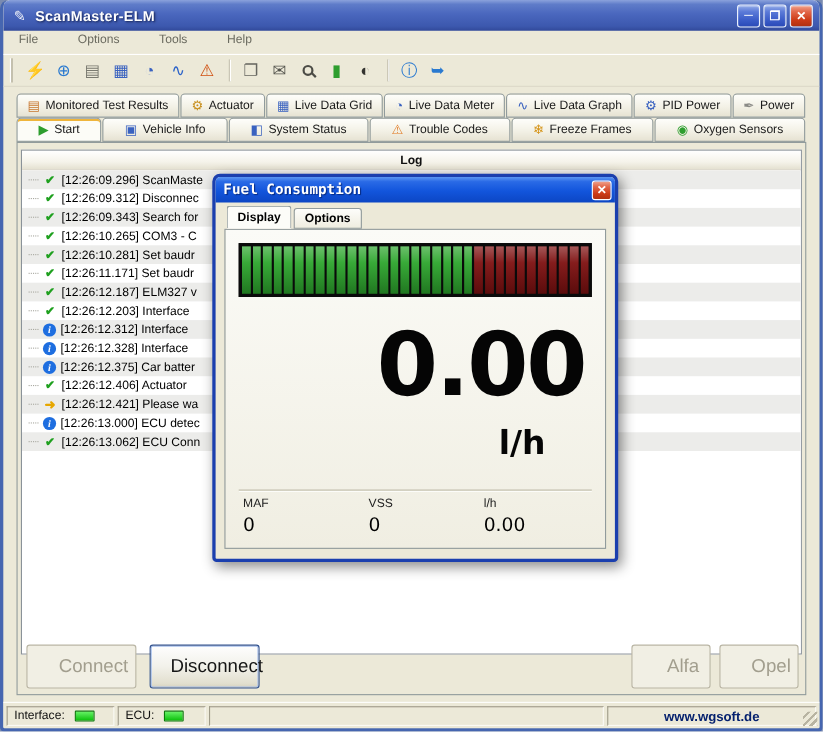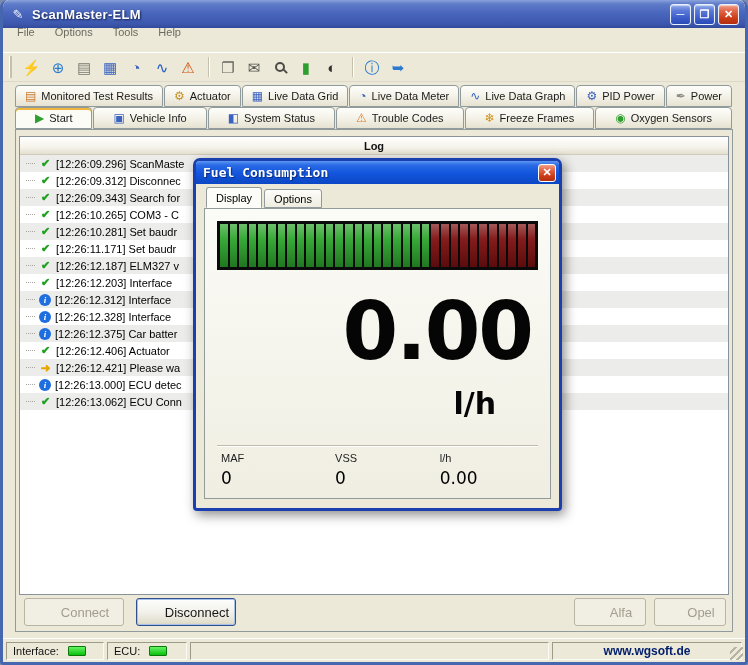--- a/index.html
+++ b/index.html
@@ -17,21 +17,21 @@
               display:flex; align-items:center; justify-content:center; }
   .title-text { color:#fff; font-weight:bold; font-size:13px; flex:1;
                 text-shadow:1px 1px 2px rgba(10,20,60,.85); letter-spacing:.3px; }
   .win-btn { width:21px; height:21px; margin-left:3px; border:1px solid #e9f0fd; border-radius:3px;
              color:#fff; font-size:11px; font-weight:bold; display:flex; align-items:center; justify-content:center;
              background:linear-gradient(180deg,#93abe9 0%,#5b7ad8 30%,#3a5cc8 70%,#2a4ab8 100%);
              box-shadow:inset 0 1px 1px rgba(255,255,255,.55); cursor:default; }
   .win-btn.close { background:linear-gradient(180deg,#f0a28b 0%,#e2674a 30%,#cc3a16 70%,#b03010 100%); }
 
   
-  .menubar { height:21px; display:flex; align-items:flex-end; padding:12px 6px; gap:4px; color:#6b6b60; }
+  .menubar { height:21px; display:flex; align-items:flex-start; padding:0 6px; gap:20px; color:#6b6b60; }
   .menu-item { padding:2px 8px; }
 
   
   .toolbar { height:30px; display:flex; align-items:center; padding:2px 6px;
              border-top:1px solid #fff; border-bottom:1px solid #ddd9c9; }
   .tb-grip { width:4px; height:22px; margin-right:7px;
              background:linear-gradient(90deg,#fff 0 1px,#c4c0ae 1px 3px,transparent 3px); }
   .tb-btn { width:24px; height:24px; display:flex; align-items:center; justify-content:center;
             border-radius:3px; margin-right:2px; font-size:15px; line-height:1; }
   .tb-sep { width:2px; height:20px; margin:0 6px; background:#c4c0ae; border-right:1px solid #fff; }
@@ -63,22 +63,22 @@
   .log-row.stripe { background:#ececea; }
   .tree-dash { width:9px; border-top:1px dotted #a8a8a0; }
   .log-icon { width:13px; height:13px; display:flex; align-items:center; justify-content:center; flex:0 0 auto; }
   .log-icon.check { color:#1fa01f; font-size:11px; font-weight:bold; }
   .log-icon.info  { background:#1e6ee0; color:#fff; border-radius:50%; width:12px; height:12px;
                     font-size:9px; font-style:italic; font-weight:bold; font-family:"Liberation Serif",serif; }
   .log-icon.arrow { color:#e7a700; font-size:12px; font-weight:bold; }
   .log-text { color:#000; white-space:nowrap; }
 
   
-  .btn { position:absolute; height:28px; border:1px solid #7a8aa2; border-radius:3px;
-         display:flex; align-items:center; justify-content:center; font-size:13px; color:#151515;
+  .btn { position:absolute; height:40px; border:1px solid #7a8aa2; border-radius:3px;
+         display:flex; align-items:center; justify-content:center; font-size:17px; color:#151515;
          background:linear-gradient(180deg,#fefefe,#f2f1ea 50%,#e2dfcf 90%,#d6d2bf);padding-left:22px; }
   .btn.disabled { color:#a29e8e; border-color:#b9b5a4; background:#f1efe4; }
   .btn.default-focus { border-color:#30508c; box-shadow:inset 0 0 0 1px #a8c0ec; }
   .btn-connect    { left:8px;   bottom:5px; width:100px; }
   .btn-disconnect { left:120px; bottom:5px; width:100px; }
   .btn-alfa { right:86px; bottom:5px; width:72px; }
   .btn-opel { right:6px;  bottom:5px; width:72px; }
 
   
   .statusbar { position:absolute; left:0; right:0; bottom:0; height:24px; background:#ece9d8;
@@ -99,21 +99,21 @@
             display:flex; flex-direction:column; box-shadow:3px 4px 12px rgba(0,0,0,.45); }
   .dlg-titlebar { height:23px; flex:0 0 23px; display:flex; align-items:center; padding:0 3px 0 7px;
                   border-radius:4px 4px 0 0;
                   background:linear-gradient(180deg,#5a96f2 0%,#2a6ae6 18%,#1255dc 55%,#0c46c4 100%); }
   .dlg-title { flex:1; color:#fff; font-family:"DejaVu Sans Mono",monospace; font-weight:bold;
                font-size:13px; text-shadow:1px 1px 1px #062a80; }
   .dlg-close { width:18px; height:18px; border:1px solid #fff; border-radius:3px; color:#fff;
                font-size:11px; font-weight:bold; display:flex; align-items:center; justify-content:center;
                background:linear-gradient(180deg,#f0a28b 0%,#e2674a 30%,#cc3a16 70%,#b03010 100%); }
   .dlg-body { flex:1; padding:5px 8px 9px; display:flex; flex-direction:column; }
-  .dlg-tabs { display:flex; padding-left:2px; position:relative; z-index:2; }
+  .dlg-tabs { display:flex; padding-left:2px; position:relative; z-index:2;font-weight:bold; }
   .dlg-tab { height:19px; display:flex; align-items:center; padding:0 9px; margin-right:2px;
              border:1px solid #919b9c; border-radius:3px 3px 0 0;
              background:linear-gradient(180deg,#fdfdfa,#efede0); }
   .dlg-tab.active { background:#fcfcf8; height:21px; margin-top:-2px; border-bottom-color:#fcfcf8; margin-bottom:-1px; }
   .dlg-page { flex:1; border:1px solid #919b9c; background:linear-gradient(180deg,#fbfbf7,#f0eee2);
               padding:12px 12px 8px; display:flex; flex-direction:column; }
   .gauge { height:49px; flex:0 0 49px; border:3px solid #0a0a0a; background:#0a0a0a; display:flex; gap:2px; }
   .seg { flex:1; background-image:linear-gradient(180deg,rgba(255,255,255,.30) 0%,rgba(255,255,255,.05) 35%,rgba(0,0,0,.28) 100%); }
   .big-value { font-family:"DejaVu Sans",sans-serif; font-weight:bold; font-size:80px; line-height:1;
                color:#050505; text-align:right; padding-right:6px; margin-top:22px; letter-spacing:-2px; }

